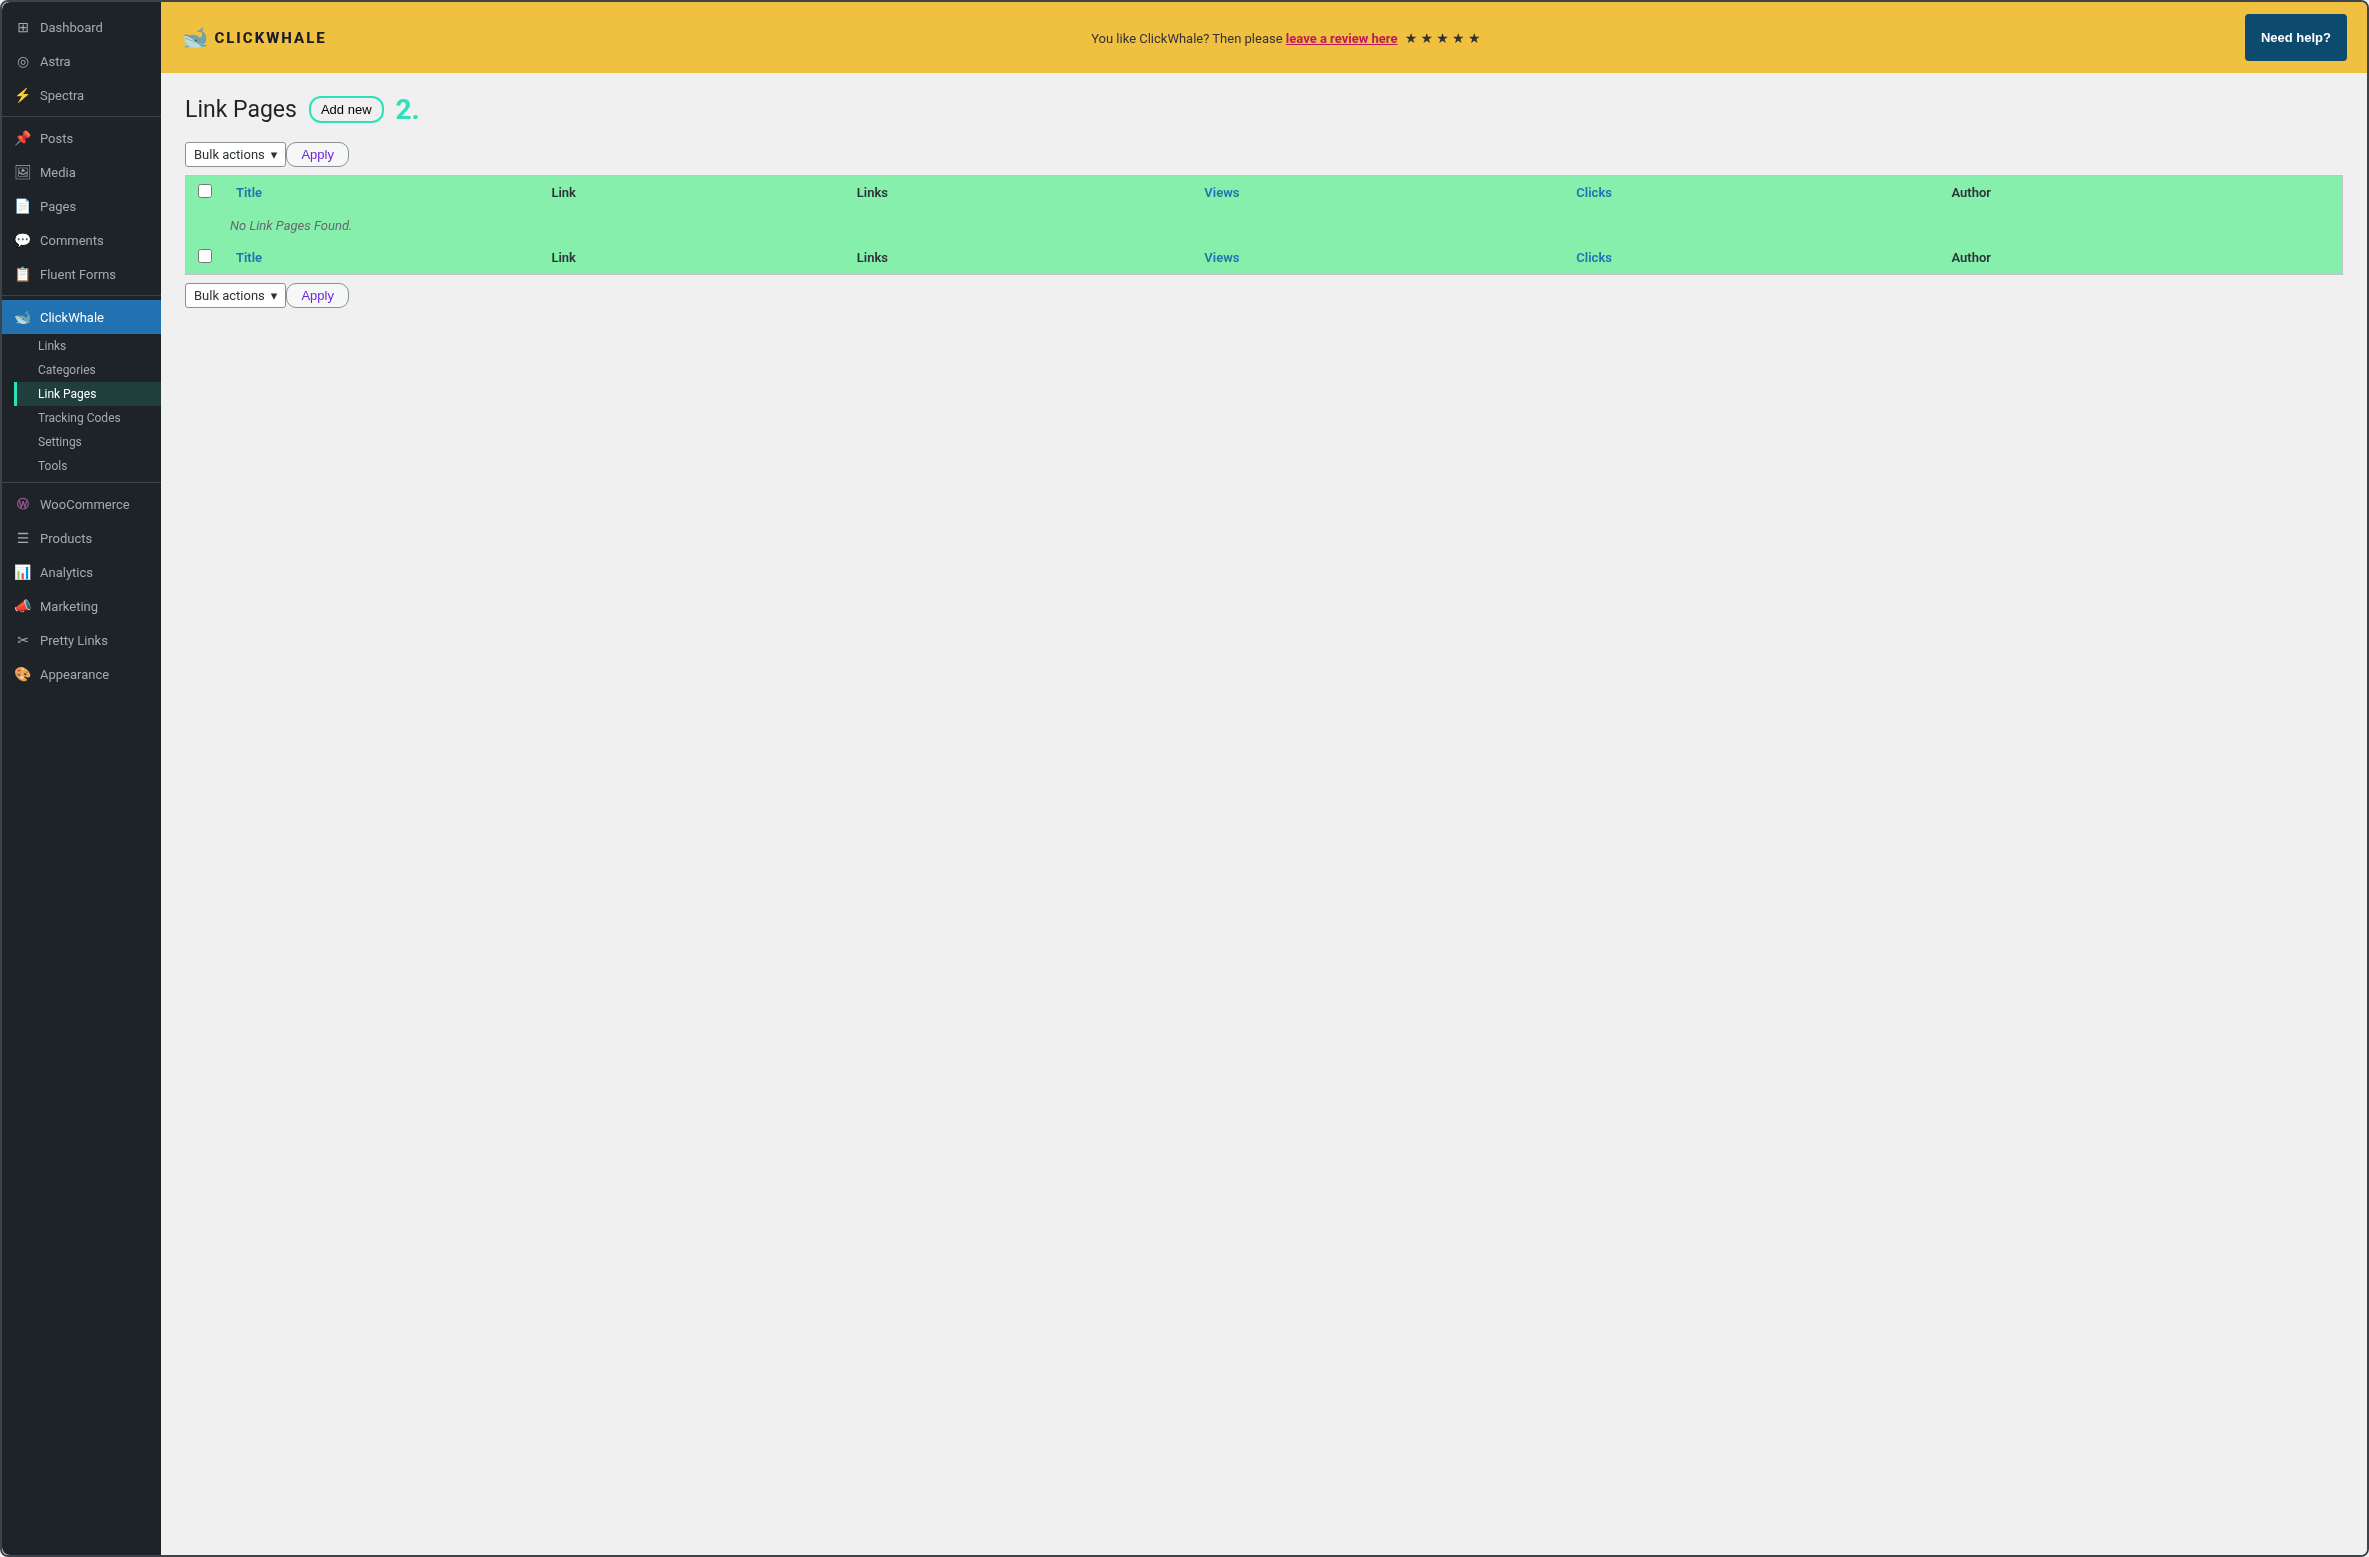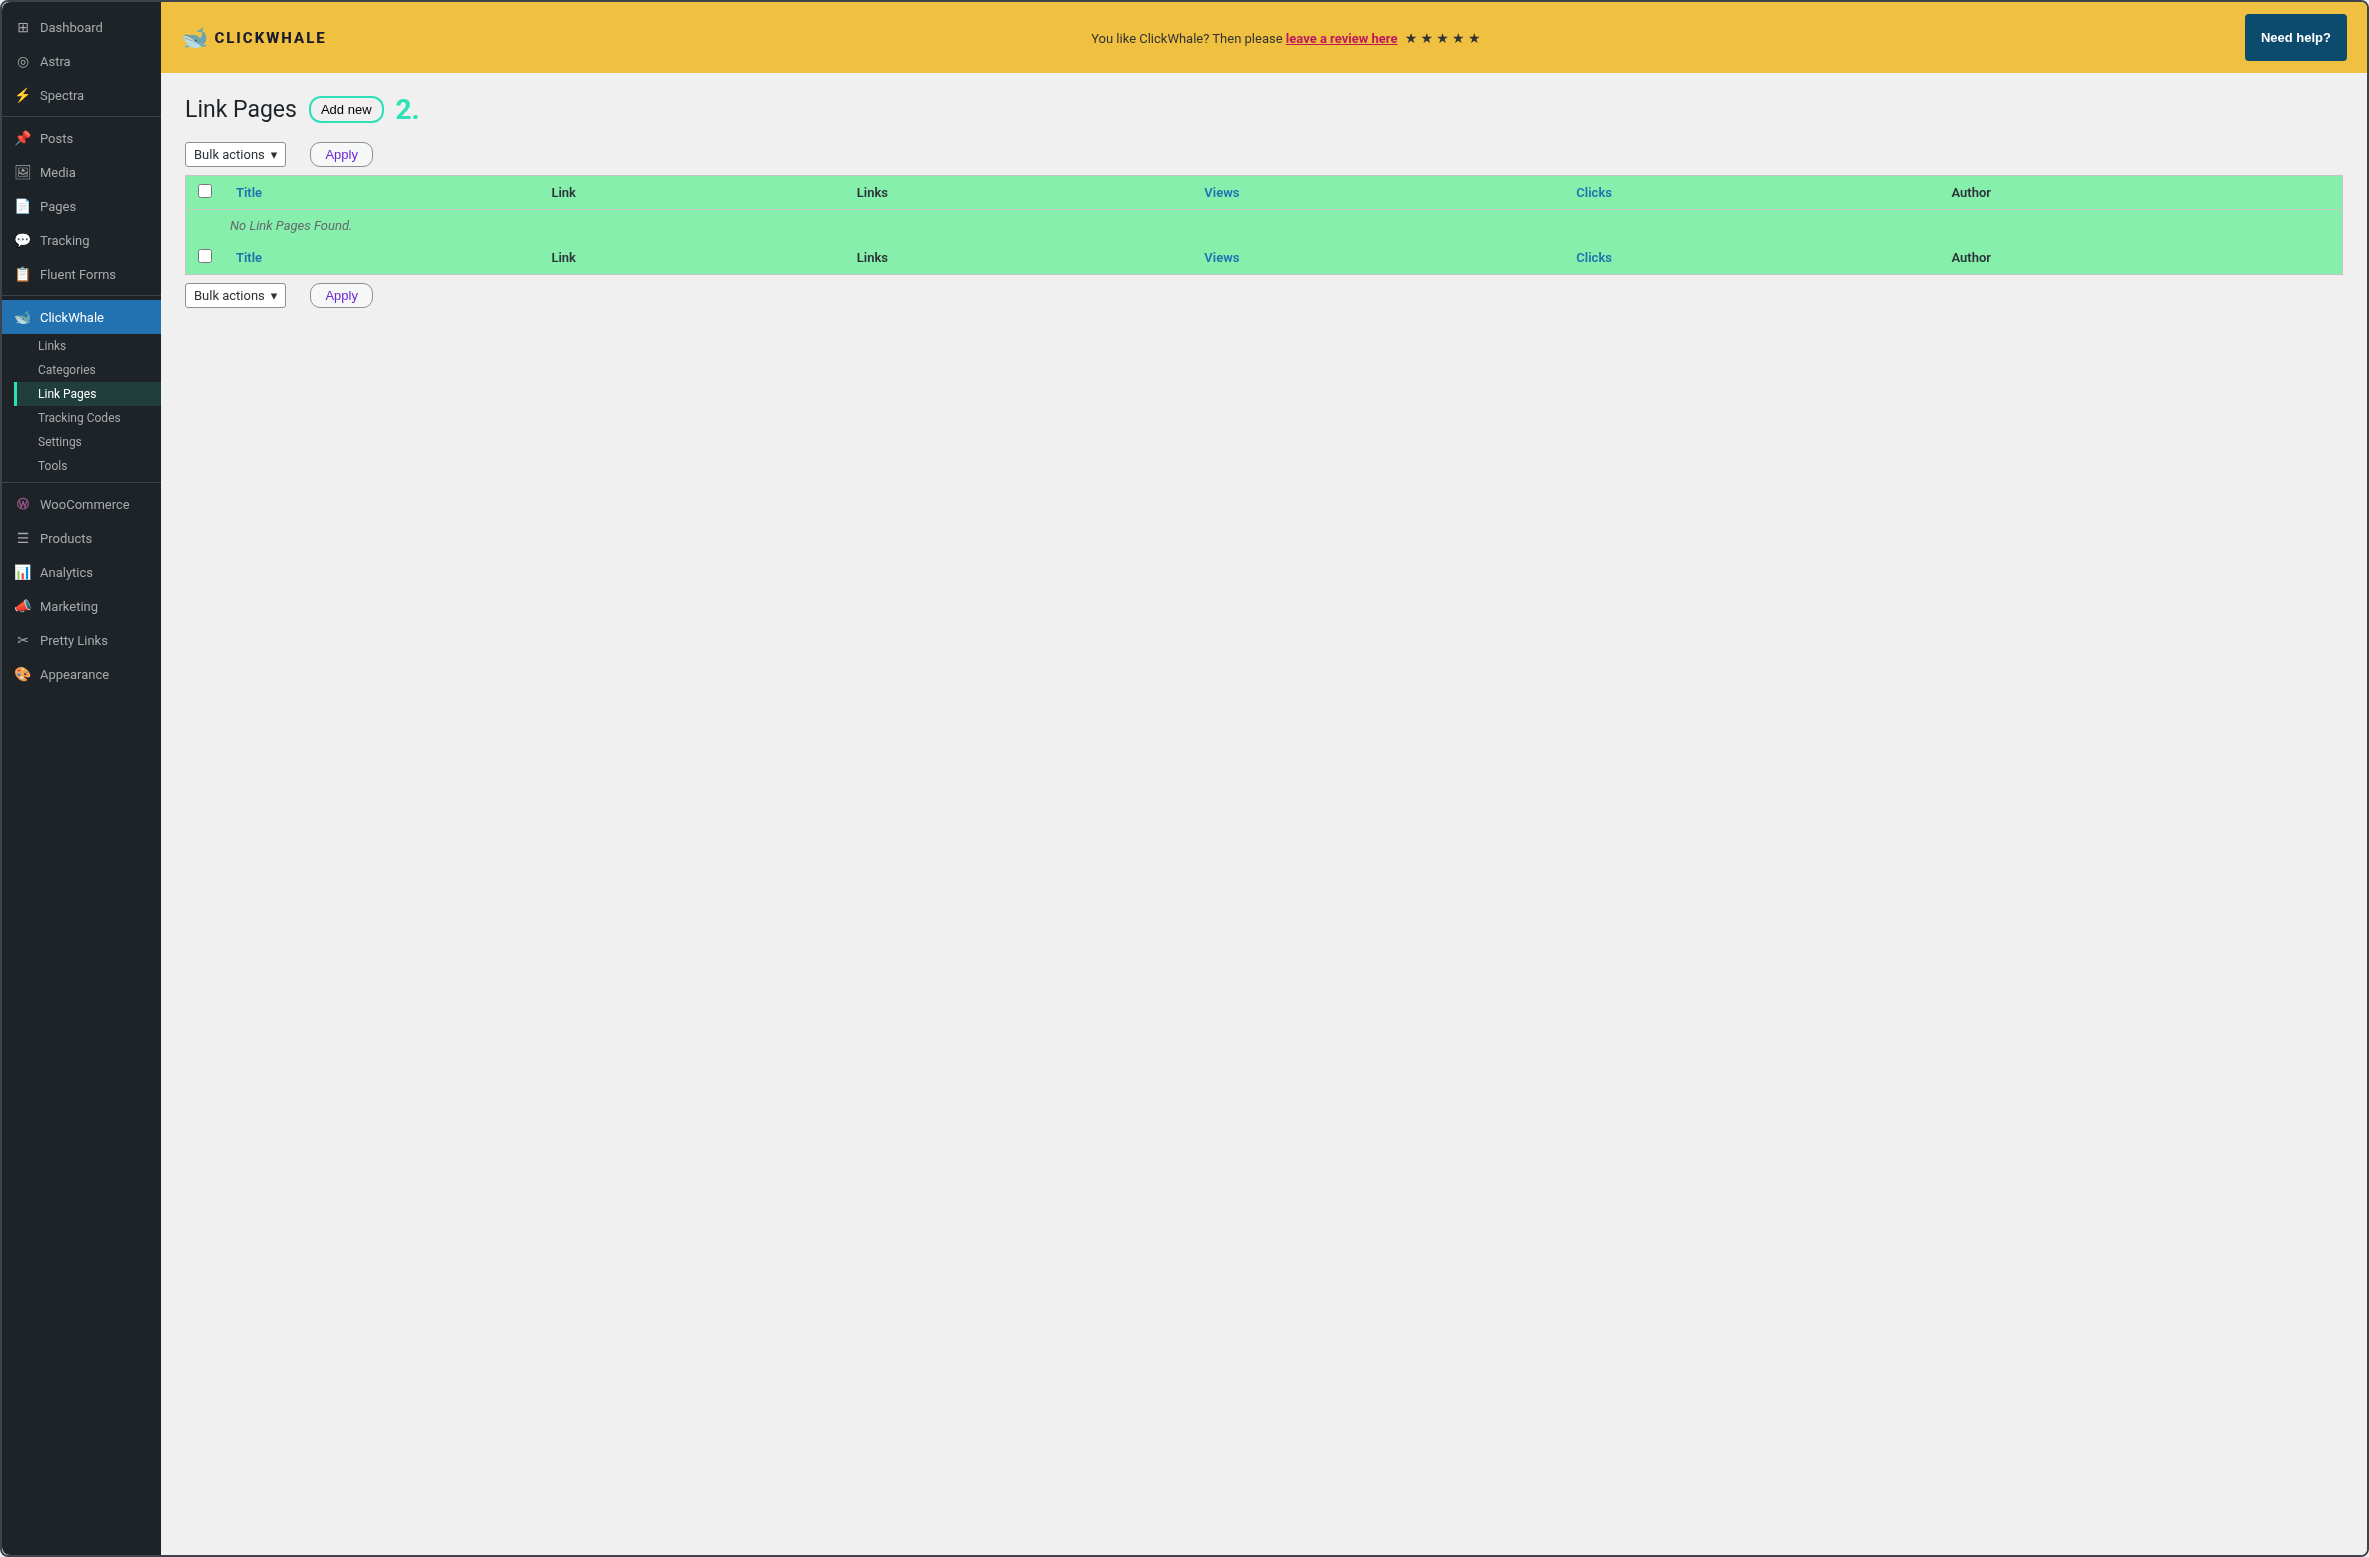--- a/index.html
+++ b/index.html
@@ -111,21 +111,21 @@
     .step-badge {
       font-size: 28px;
       font-weight: 700;
       color: #2de0b7;
     }
 
     
     .table-toolbar {
       display: flex;
       align-items: center;
-      gap: 24px;
+      gap: 0;
       margin-bottom: 8px;
     }
     .bulk-actions-select {
       border: 1px solid #8c8f94;
       background: #fff;
       padding: 4px 8px;
       border-radius: 3px;
       font-size: 13px;
       cursor: pointer;
       display: flex;
@@ -221,21 +221,21 @@
       <div class="sidebar-item">
         <span class="icon">🖼</span>
         <span>Media</span>
       </div>
       <div class="sidebar-item">
         <span class="icon">📄</span>
         <span>Pages</span>
       </div>
       <div class="sidebar-item">
         <span class="icon">💬</span>
-        <span>Tracking</span>
+        <span>Comments</span>
       </div>
       <div class="sidebar-item">
         <span class="icon">📋</span>
         <span>Fluent Forms</span>
       </div>
       <div class="sidebar-separator"></div>
 
       <div class="sidebar-item clickwhale-active">
         <span class="icon">🐋</span>
         <span>ClickWhale</span>

